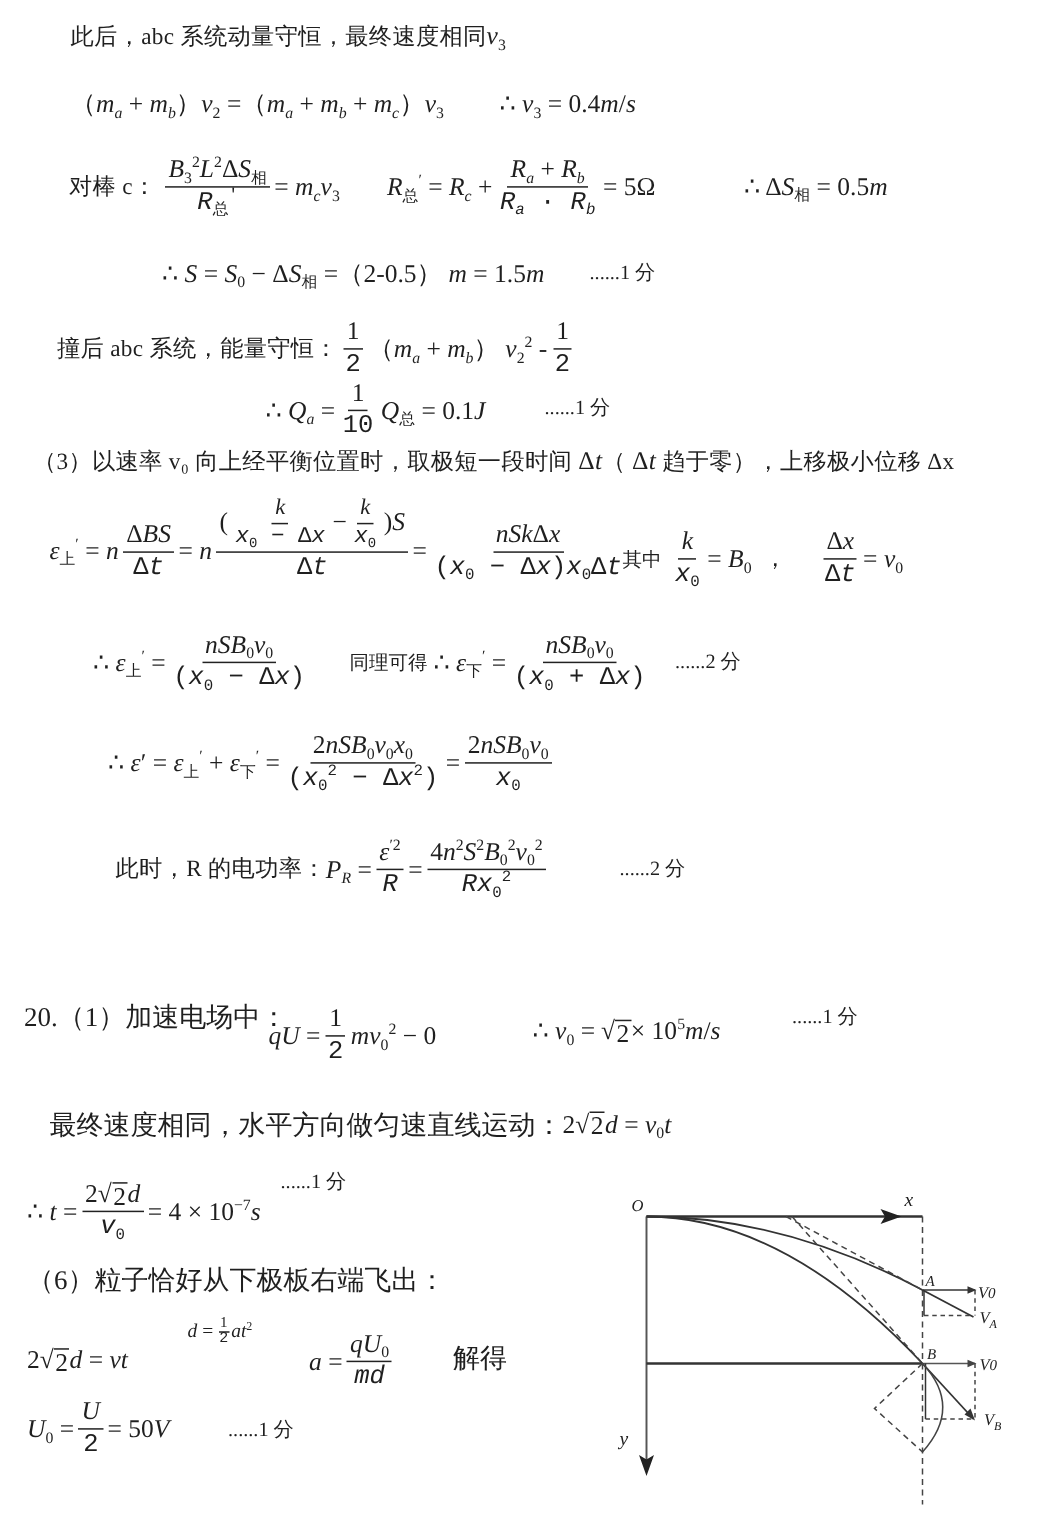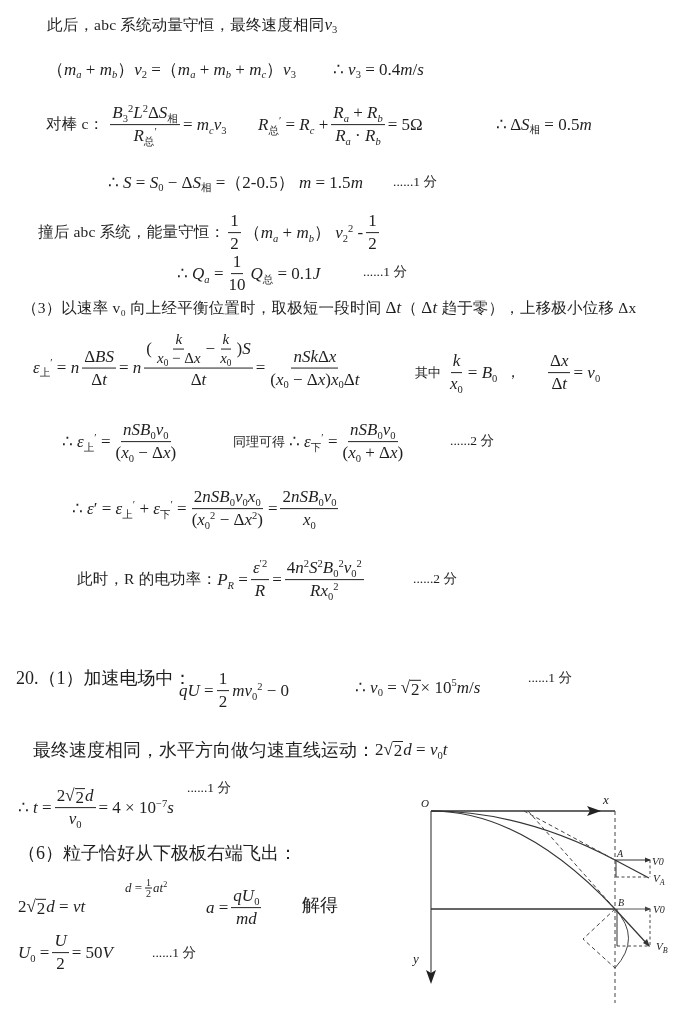--- a/index.html
+++ b/index.html
@@ -22,21 +22,21 @@
   sub, sup { font-size: 0.62em; line-height: 0; }
   sub { vertical-align: -0.35em; }
   sup { vertical-align: 0.62em; }
   .frac {
     display: inline-flex; flex-direction: column; align-items: center;
     margin: 0 3px;
   }
   .frac > .num {
     border-bottom: 1px solid #222; padding: 0 2px 1px; text-align: center;
   }
-  .frac > .den { padding: 1px 2px 0; text-align: right; }
+  .frac > .den { padding: 1px 2px 0; text-align: right; font-family: Liberation Mono, monospace; }
   .frac.sm > .num, .frac.sm > .den { font-size: 15px; line-height: 1.05; }
   .frac.xs > .num, .frac.xs > .den { font-size: 10px; line-height: 1.0; padding: 0 1px; }
   .frac.tall > .num { display: flex; align-items: center; }
   .frac.tall > .den { padding-bottom: 15px; }
   .score { font-size: 13.5px; }
   .ml { margin-left: 6px; }
   .sqrt { display: inline-flex; align-items: flex-end; }
   .rad-sign { font-size: 17px; line-height: 1.2; }
   .radicand { border-top: 1px solid #222; font-size: 17px; line-height: 1.05; padding: 0 1px; }
   svg text { font-family: "Liberation Serif", serif; font-style: italic; fill: #222; }

